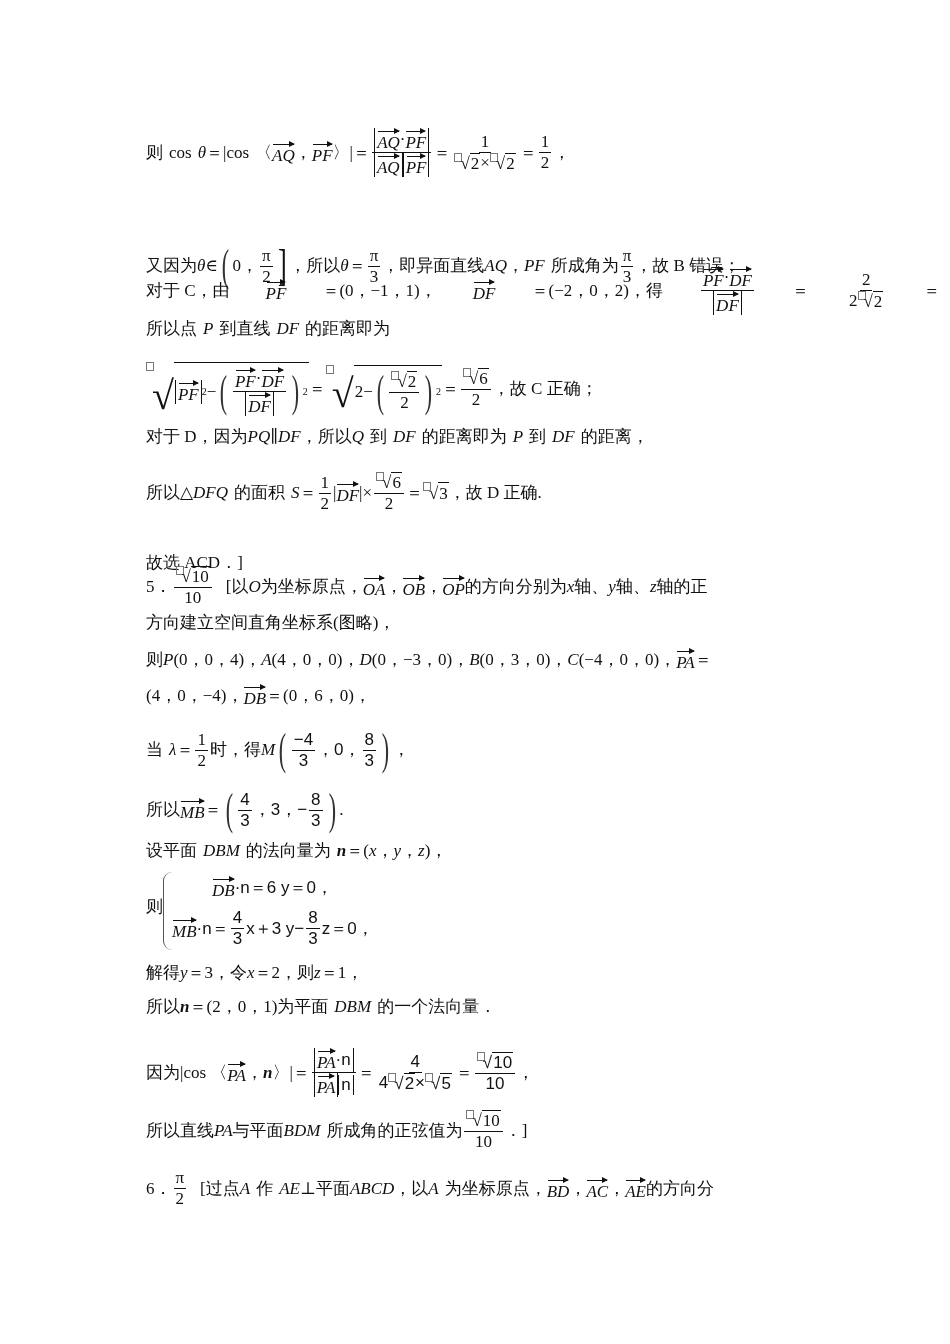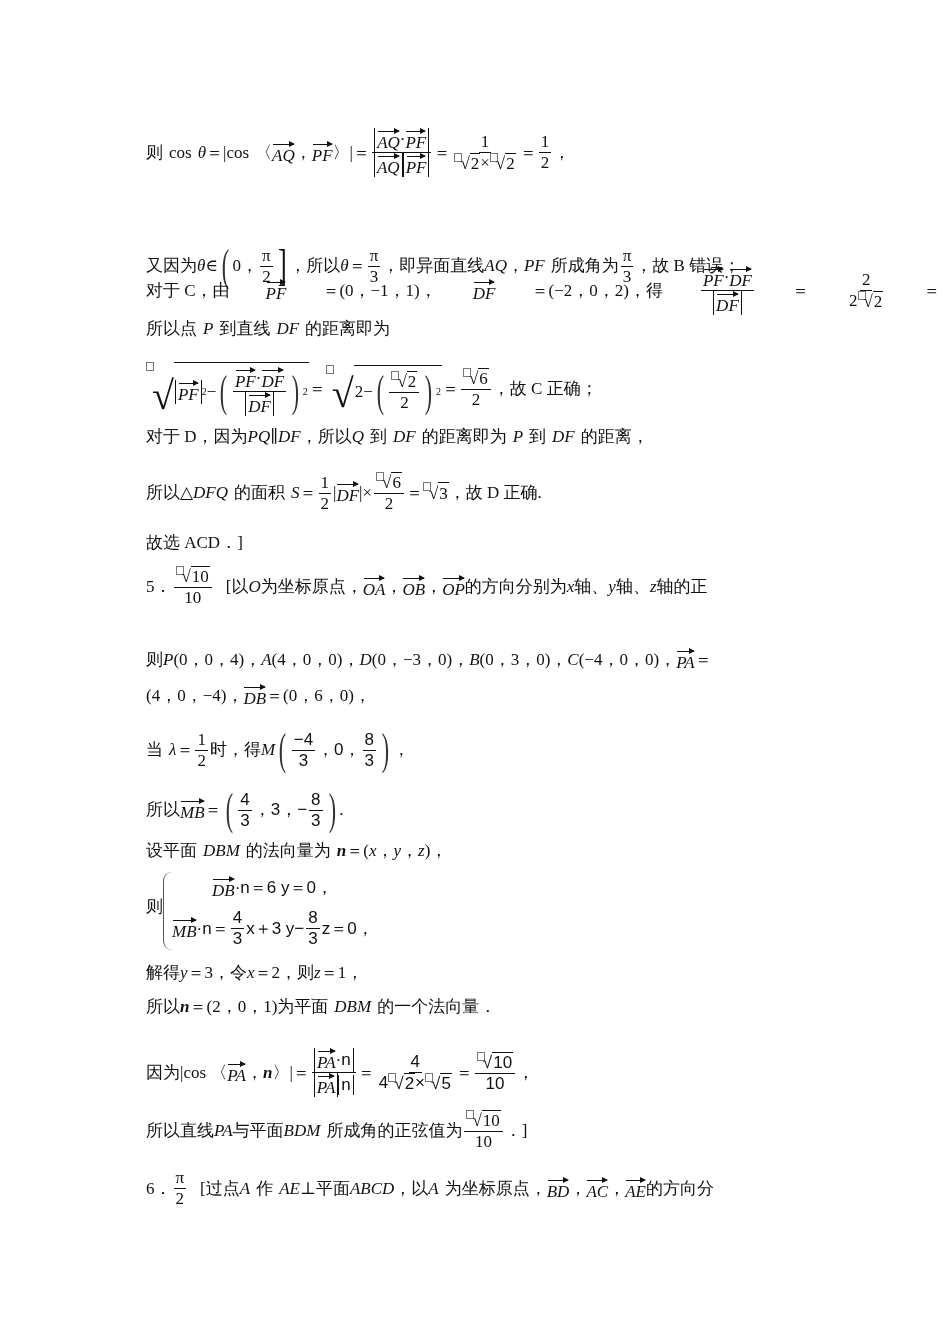--- a/index.html
+++ b/index.html
@@ -293,21 +293,21 @@
       </span>
     <span>＝</span>
       <span class="sqrt">
         <span class="box"></span>
         <span class="rad">√</span>
         <span class="arg">3</span>
       </span>
       <span>，故 D 正确.</span>
   </div>
 
-  <div class="line" style="top:532px;align-items:center;">
+  <div class="line" style="top:552px;align-items:center;">
     <span>故选 ACD．]</span>
   </div>
 
   <div class="line" style="top:566px;">
     <span>5．</span>
     <span class="frac">
         <span class="num">
           <span class="sqrt">
             <span class="box"></span>
             <span class="rad">√</span>
@@ -328,20 +328,23 @@
       <span class="vec">OP</span>
     <span>的方向分别为</span>
       <span class="i">x</span>
       <span>轴、</span>
       <span class="i">y</span>
       <span>轴、</span>
       <span class="i">z</span>
       <span>轴的正</span>
   </div>
 
+  <div class="line" style="top:612px;">
+    <span>方向建立空间直角坐标系(图略)，</span>
+  </div>
 
   <div class="line" style="top:648px;">
     <span>则</span>
       <span class="i">P</span>
       <span>(0，0，4)，</span>
     <span class="i">A</span>
       <span>(4，0，0)，</span>
     <span class="i">D</span>
       <span>(0，−3，0)，</span>
     <span class="i">B</span>

